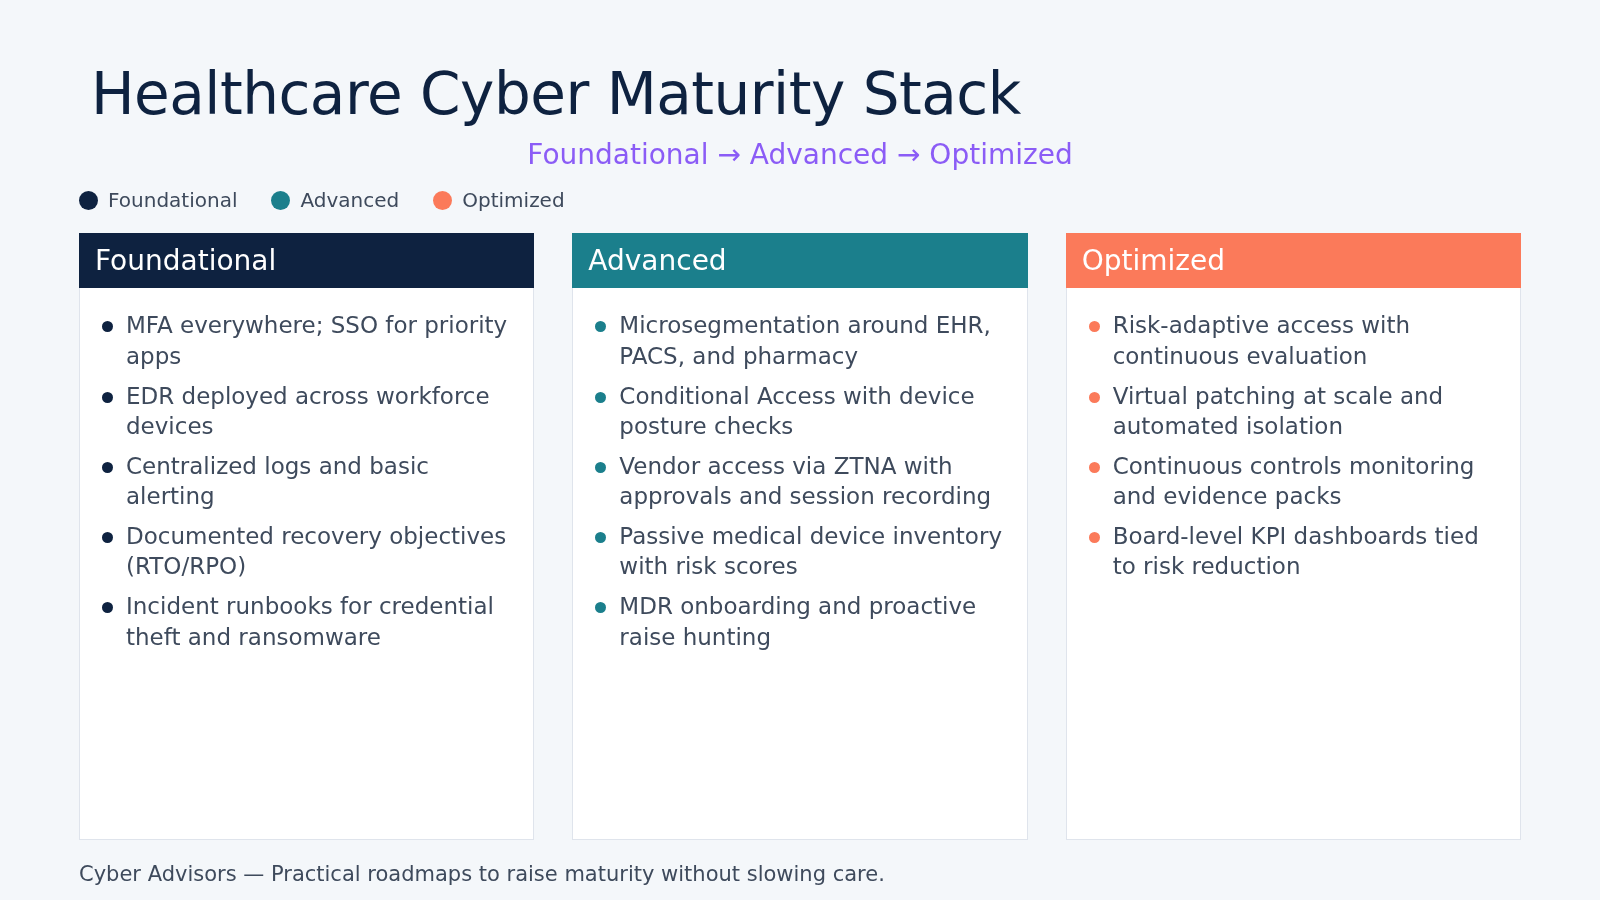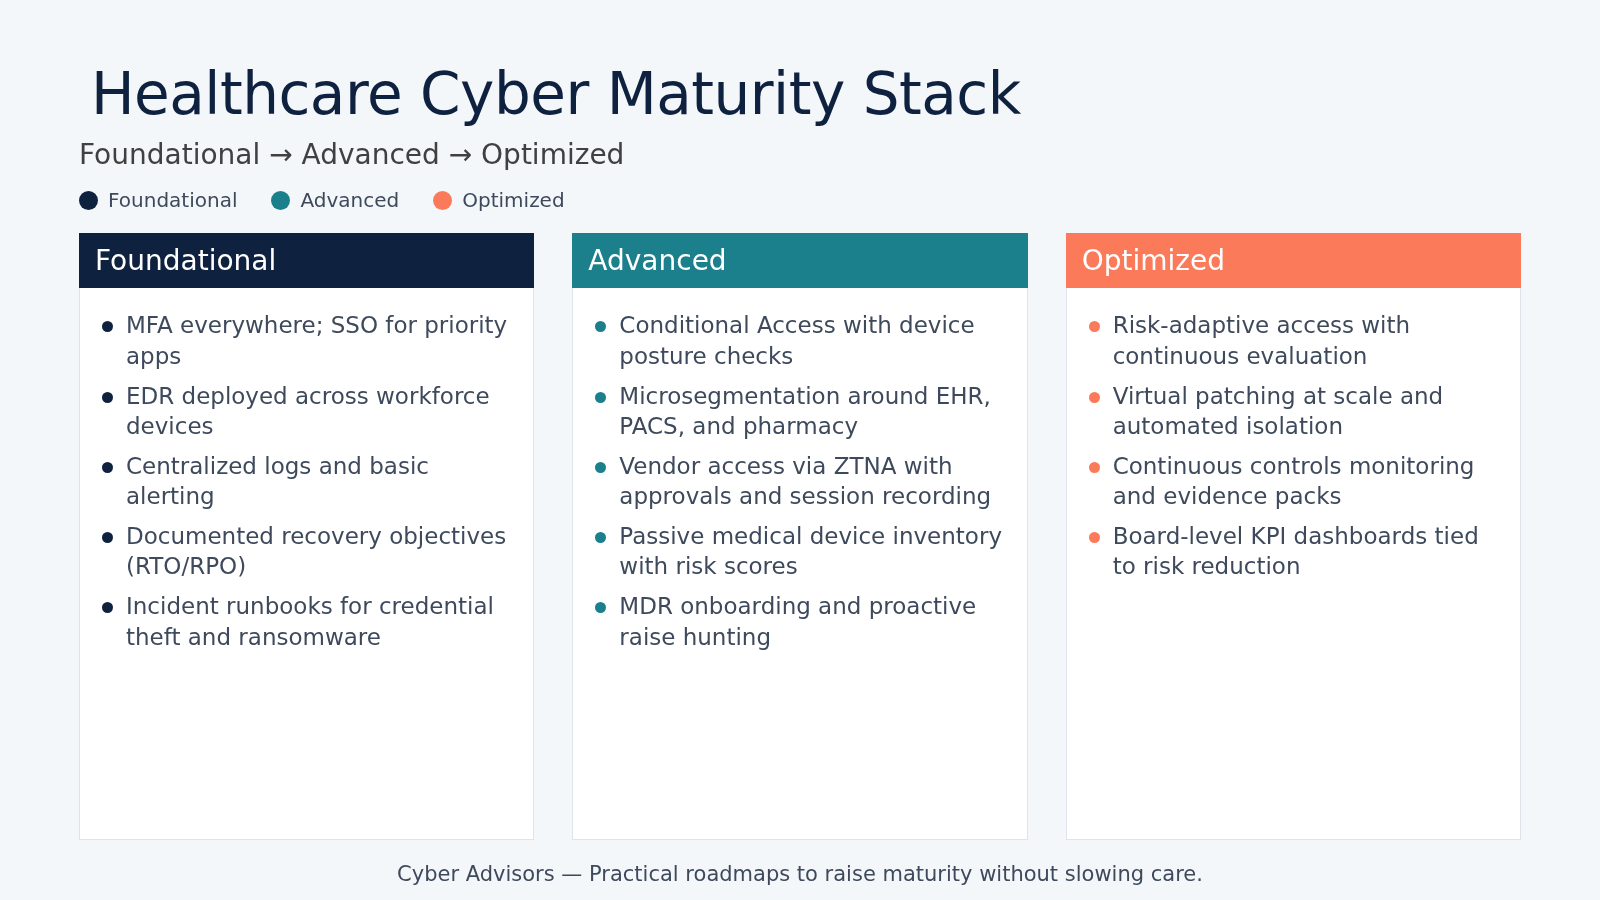--- a/index.html
+++ b/index.html
@@ -32,23 +32,24 @@
     font-weight: 400;
     color: #0e2240;
     letter-spacing: -0.5px;
     margin: 12px;
     white-space: nowrap;
   }
   .page-subtitle {
     font-size: 28px;
     line-height: 1.25;
     font-weight: 400;
-    color: #404040;
+    color: #8b5cf6;
     margin: 6px 0 0 0;
     white-space: nowrap;
+    text-align: center;
   }
 
   
   .legend {
     display: flex;
     align-items: center;
     margin-top: 14px;
     height: 28px;
   }
   .legend-item {
@@ -130,21 +131,20 @@
     line-height: 1.31;
     color: #3e4a5c;
   }
 
   
   .footer {
     margin-top: 22px;
     font-size: 21px;
     color: #3e4a5c;
     white-space: nowrap;
-    text-align: center;
   }
 </style>
 </head>
 <body style="background: rgb(244, 247, 250);">
 
 <div class="page">
 
   <div class="header-block">
     <h1 class="page-title">Healthcare Cyber Maturity Stack</h1>
     <p class="page-subtitle">Foundational → Advanced → Optimized</p>
@@ -198,25 +198,25 @@
     </div>
 
     <div class="card">
       <div class="card-header" style="background-color: rgb(27, 127, 140);">
         <span class="card-header-title">Advanced</span>
       </div>
       <div class="card-body">
         <ul class="bullet-list">
           <li class="bullet-item">
             <span class="bullet-dot" style="background-color: rgb(27, 127, 140);"></span>
+            <span class="bullet-text">Microsegmentation around EHR, PACS, and pharmacy</span>
+          </li>
+          <li class="bullet-item">
+            <span class="bullet-dot" style="background-color: rgb(27, 127, 140);"></span>
             <span class="bullet-text">Conditional Access with device posture checks</span>
-          </li>
-          <li class="bullet-item">
-            <span class="bullet-dot" style="background-color: rgb(27, 127, 140);"></span>
-            <span class="bullet-text">Microsegmentation around EHR, PACS, and pharmacy</span>
           </li>
           <li class="bullet-item">
             <span class="bullet-dot" style="background-color: rgb(27, 127, 140);"></span>
             <span class="bullet-text">Vendor access via ZTNA with approvals and session recording</span>
           </li>
           <li class="bullet-item">
             <span class="bullet-dot" style="background-color: rgb(27, 127, 140);"></span>
             <span class="bullet-text">Passive medical device inventory with risk scores</span>
           </li>
           <li class="bullet-item">

